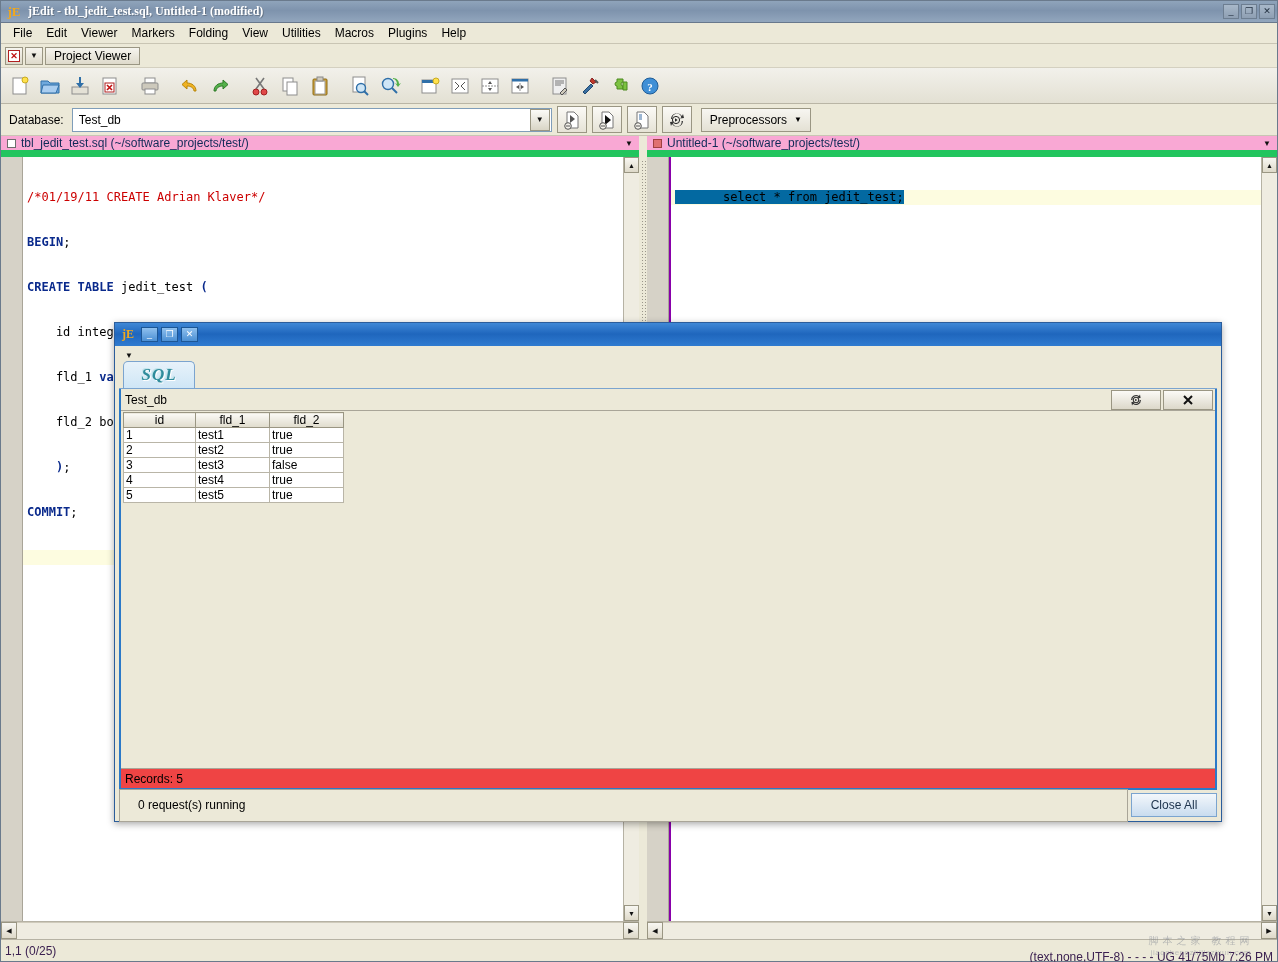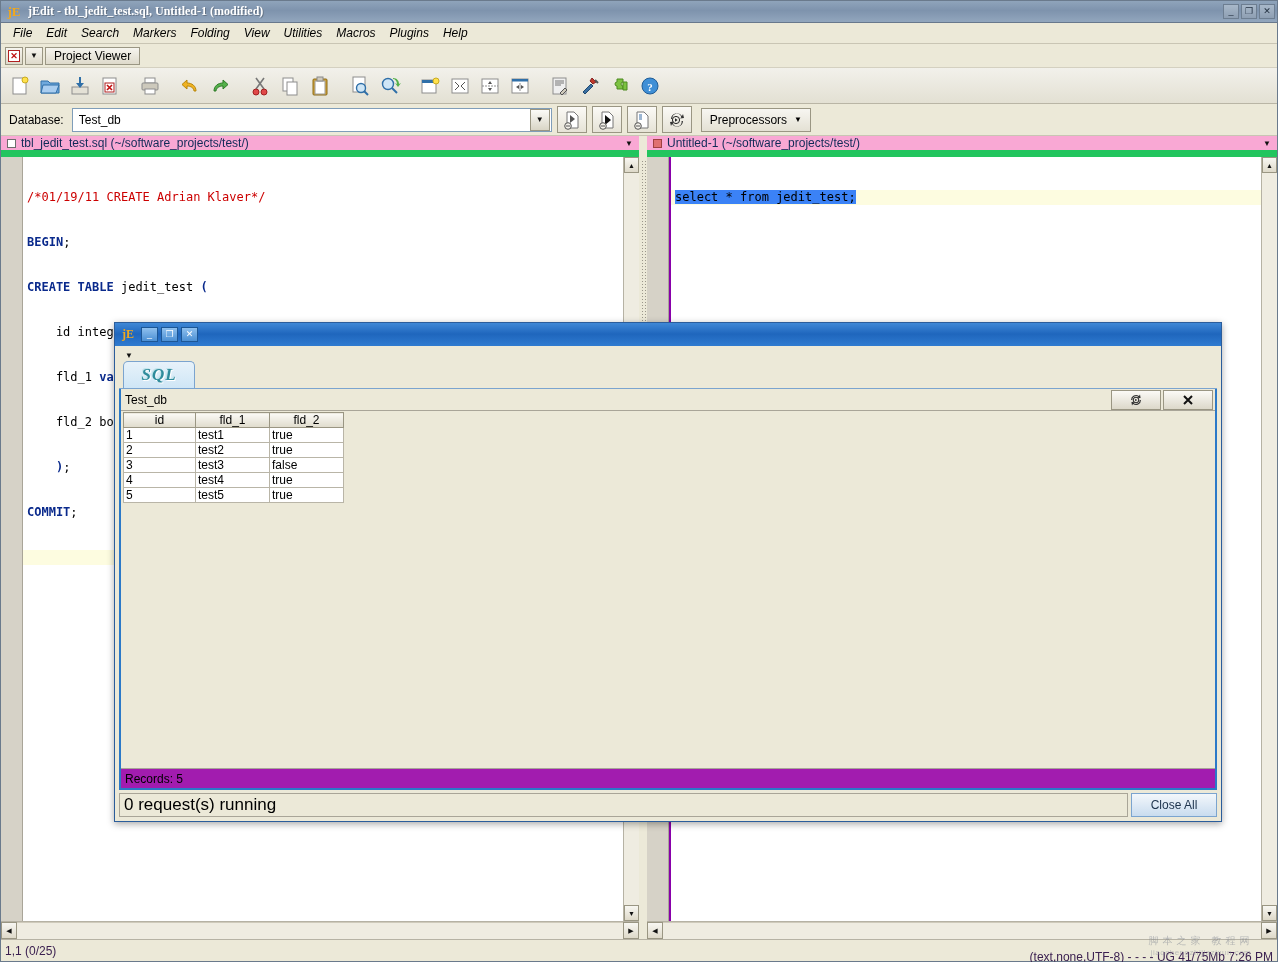--- a/index.html
+++ b/index.html
@@ -52,21 +52,21 @@
   
   .menubar {
     height: 21px; flex: 0 0 21px;
     background: #ece9d8;
     display: flex; align-items: center;
     padding-left: 5px;
     border-bottom: 1px solid #c9c5b4;
   }
   .menu-item {
     padding: 2px 7px; color: #000; font-size: 12px;
-    white-space: nowrap; cursor: default; font-style: italic;
+    white-space: nowrap; cursor: default;
   }
 
   
   .pvbar {
     height: 24px; flex: 0 0 24px;
     background: #ece9d8;
     display: flex; align-items: center; padding: 1px 2px;
     border-bottom: 1px solid #d4d0c0;
   }
   .pv-close {
@@ -171,21 +171,21 @@
     flex:1 1 auto; background:#ffffff; position:relative; overflow:hidden;
     font-family:"DejaVu Sans Mono","Liberation Mono",monospace;
     font-size: 12px; line-height: 15px; padding-top: 3px; color:#000;
     white-space: pre;
   }
   .code .ln { padding-left: 4px; height:15px; }
   .code .ln.hl { background:#fdfce0; }
   .k { color:#0a2a8c; font-weight:bold; }
   .cm { color:#cc0000;margin-top:6px; }
   .st { color:#cc00aa; }
-  .sel { background:#3b82f6; }
+  .sel { background:#0369a1;padding-left:48px; }
   .vscroll {
     width: 16px; flex:0 0 16px; background:#efece1;
     border-left:1px solid #b6b2a4; display:flex; flex-direction:column;
   }
   .vscroll .arr {
     height:16px; background:linear-gradient(to bottom,#f8f7f2,#ded9c9);
     border:1px solid #9a9683; display:flex;align-items:center;justify-content:center;
     font-size:7px;color:#111;
   }
   .vscroll .track { flex:1; background:#efece1; }
@@ -275,28 +275,28 @@
     height:14px; padding:0 4px; text-align:center;
   }
   table.res td {
     border:1px solid #b9b5a7; height:15px; padding:0 2px; color:#000;
     background:#fff;
   }
   .col-id { width:72px; }
   .col-f1 { width:74px; }
   .col-f2 { width:74px; }
   .records {
-    height:20px; flex:0 0 20px; background:#a21caf;
+    height:20px; flex:0 0 20px; background:#ef4444;
     border-top:1px solid #a9a598;
     display:flex; align-items:center; padding-left:4px; font-size:12px; color:#000;
   }
   .dlg-foot { height:28px; flex:0 0 28px; display:flex; align-items:center; padding:2px 0 0 0; gap:3px; }
   .reqbox {
-    flex:1; height:24px; background:#ece9d8; border:1px solid #a9a598;
-    display:flex; align-items:center; padding-left:4px; font-size:17px; color:#000;
+    flex:1; height:33px; background:#ece9d8; border:1px solid #a9a598;
+    display:flex; align-items:center; padding-left:18px; font-size:12px; color:#000;
   }
   .closeall {
     width:86px; height:24px;
     background:linear-gradient(to bottom,#f3f7fb,#c9dcef);
     border:1px solid #7ba4cf;
     display:flex;align-items:center;justify-content:center;
     font-size:12px; color:#20364f;
   }
 
   
@@ -325,21 +325,21 @@
         </div>
       <div class="tb-btn">
           <span class="glyph">✕</span>
         </div>
     </div>
   </div>
 
   <div class="menubar">
     <div class="menu-item">File</div>
     <div class="menu-item">Edit</div>
-    <div class="menu-item">Search</div>
+    <div class="menu-item">Viewer</div>
     <div class="menu-item">Markers</div>
     <div class="menu-item">Folding</div>
     <div class="menu-item">View</div>
     <div class="menu-item">Utilities</div>
     <div class="menu-item">Macros</div>
     <div class="menu-item">Plugins</div>
     <div class="menu-item">Help</div>
   </div>
 
   <div class="pvbar">

